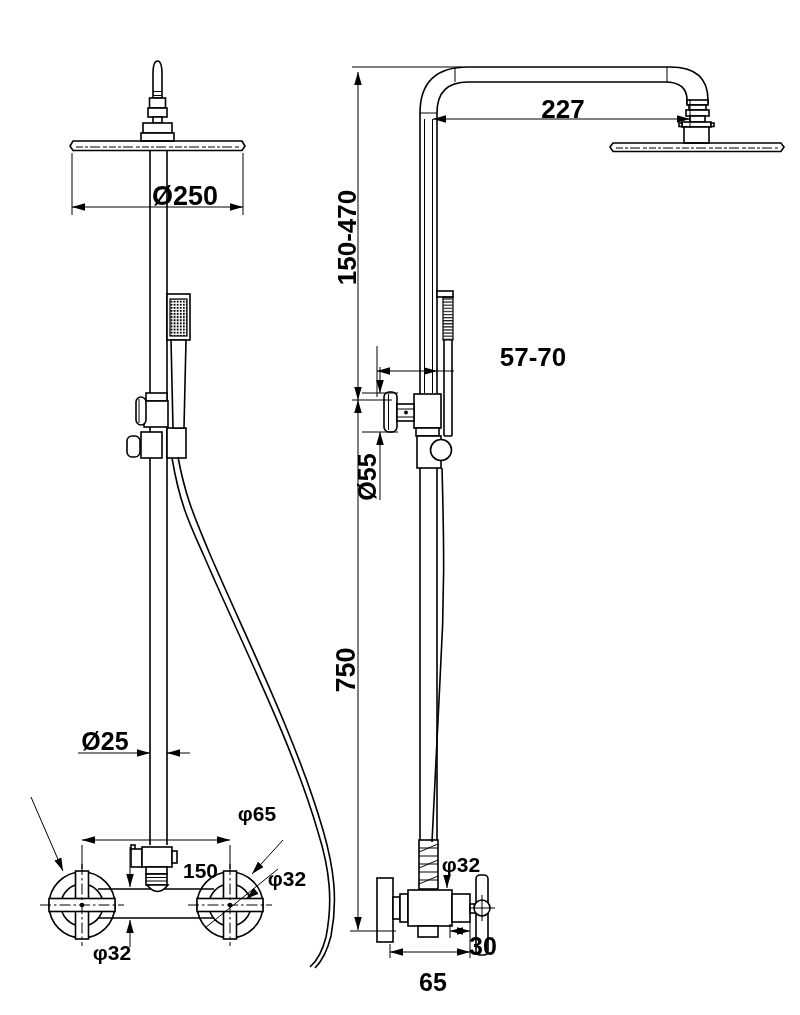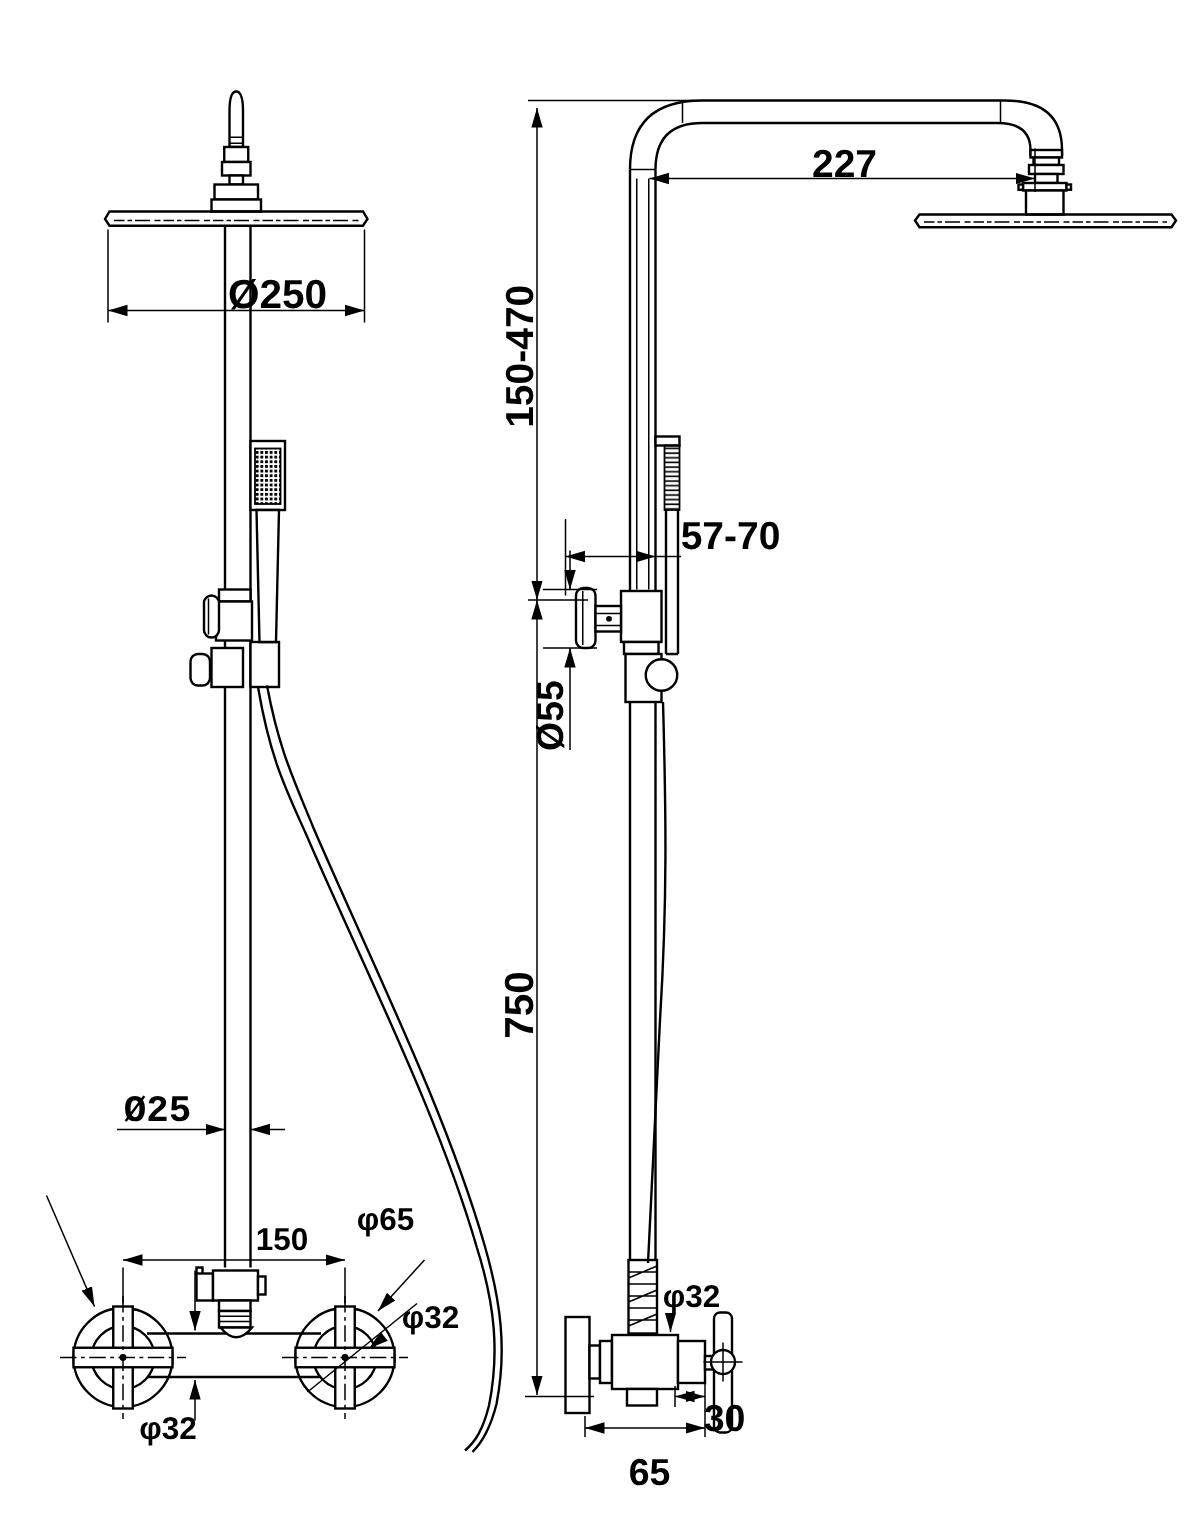--- a/index.html
+++ b/index.html
@@ -208,25 +208,25 @@
       <line class="t" x1="450" y1="931" x2="470" y2="931" marker-start="url(#as)" marker-end="url(#ae)"></line>
       <path class="t" d="M390,944 V958"></path>
       <line class="t" x1="390" y1="952" x2="470" y2="952" marker-start="url(#as)" marker-end="url(#ae)"></line>
     </g>
   </g>
 </svg>
 
 <div class="dim fs27" style="left:140px;top:182px;width:90px;">Ø250</div>
 <div class="dim fs26" style="left:523px;top:96px;width:80px;">227</div>
 <div class="dim fs26 rot" style="left:292px;top:224px;width:110px;">150-470</div>
-<div class="dim fs26" style="left:444px;top:344px;width:86px;">57-70</div>
+<div class="dim fs26" style="left:444px;top:344px;width:86px;padding-left:46px;">57-70</div>
 <div class="dim fs25 rot" style="left:335px;top:464px;width:64px;">Ø55</div>
 <div class="dim fs27 rot" style="left:314px;top:656px;width:64px;">750</div>
-<div class="dim fs25" style="left:66px;top:728px;width:78px;font-family:Liberation Mono, monospace;">Ø25</div>
-<div class="dim fs21" style="left:158px;top:816px;width:60px;">150</div>
+<div class="dim fs25" style="left:66px;top:728px;width:78px;">Ø25</div>
+<div class="dim fs21" style="left:158px;top:860px;width:60px;text-align:right;">150</div>
 <div class="dim fs21" style="left:228px;top:803px;width:58px;">φ65</div>
 <div class="dim fs21" style="left:258px;top:868px;width:58px;">φ32</div>
 <div class="dim fs21" style="left:83px;top:942px;width:58px;">φ32</div>
 <div class="dim fs21" style="left:432px;top:854px;width:58px;">φ32</div>
 <div class="dim fs25" style="left:460px;top:933px;width:46px;">30</div>
 <div class="dim fs25" style="left:410px;top:951px;width:46px;margin-top:18px;">65</div>
 
 </div>
 
 </body></html>

